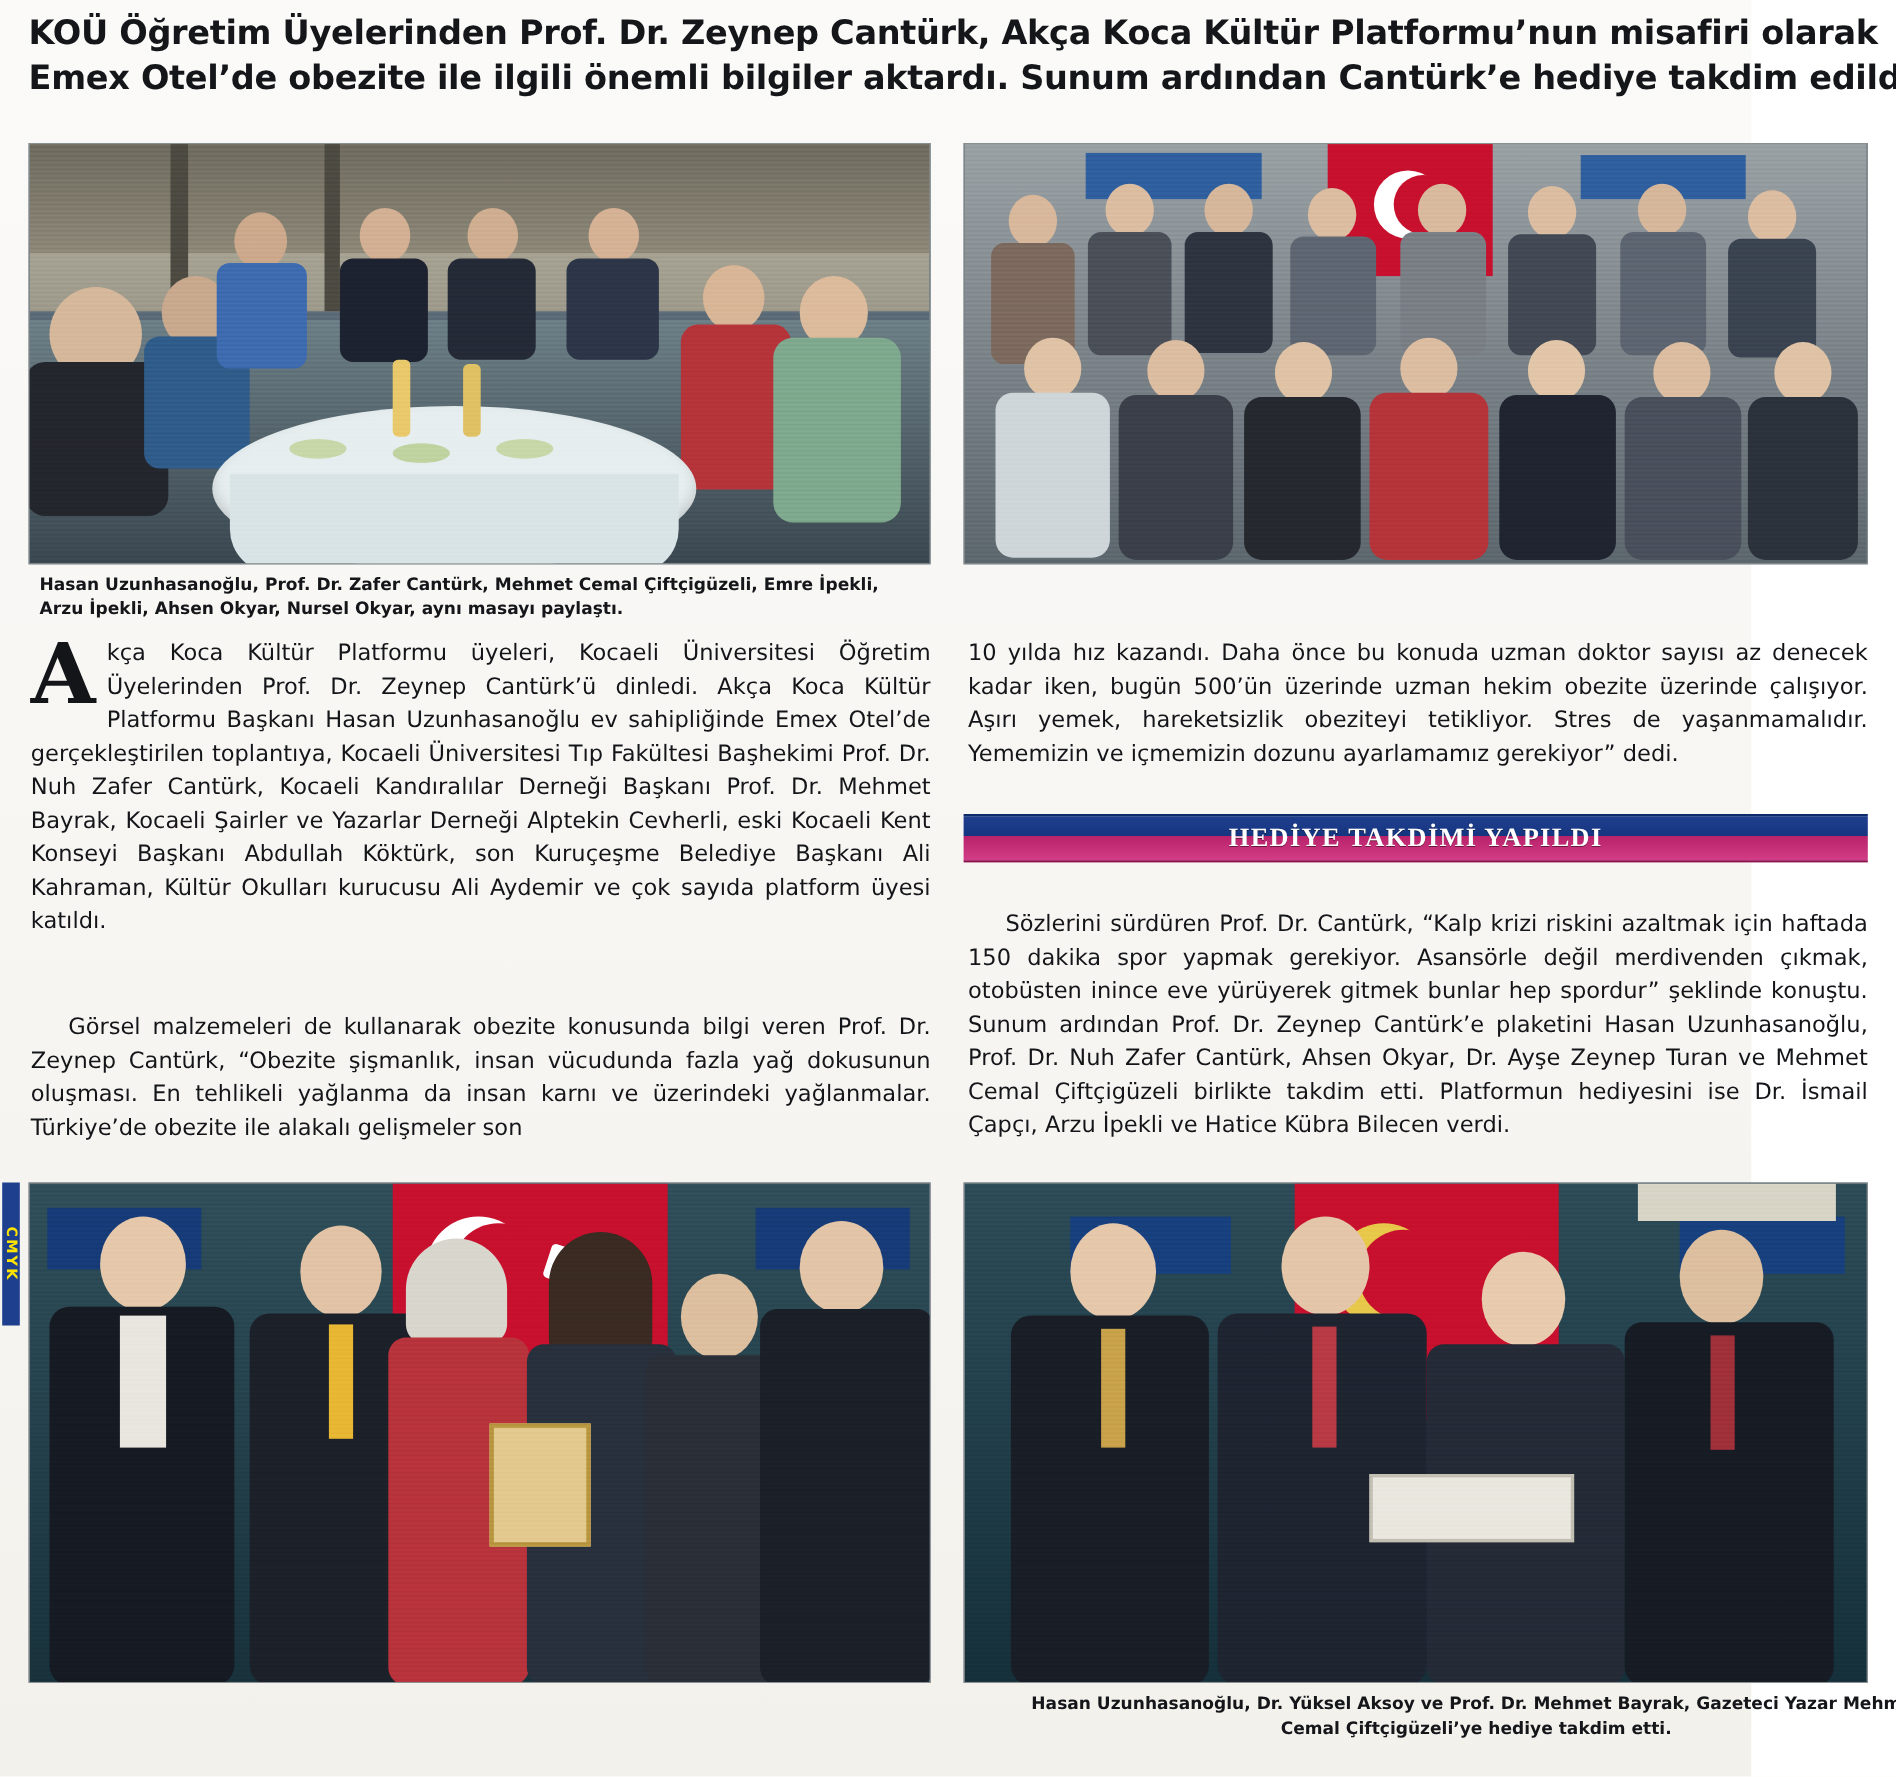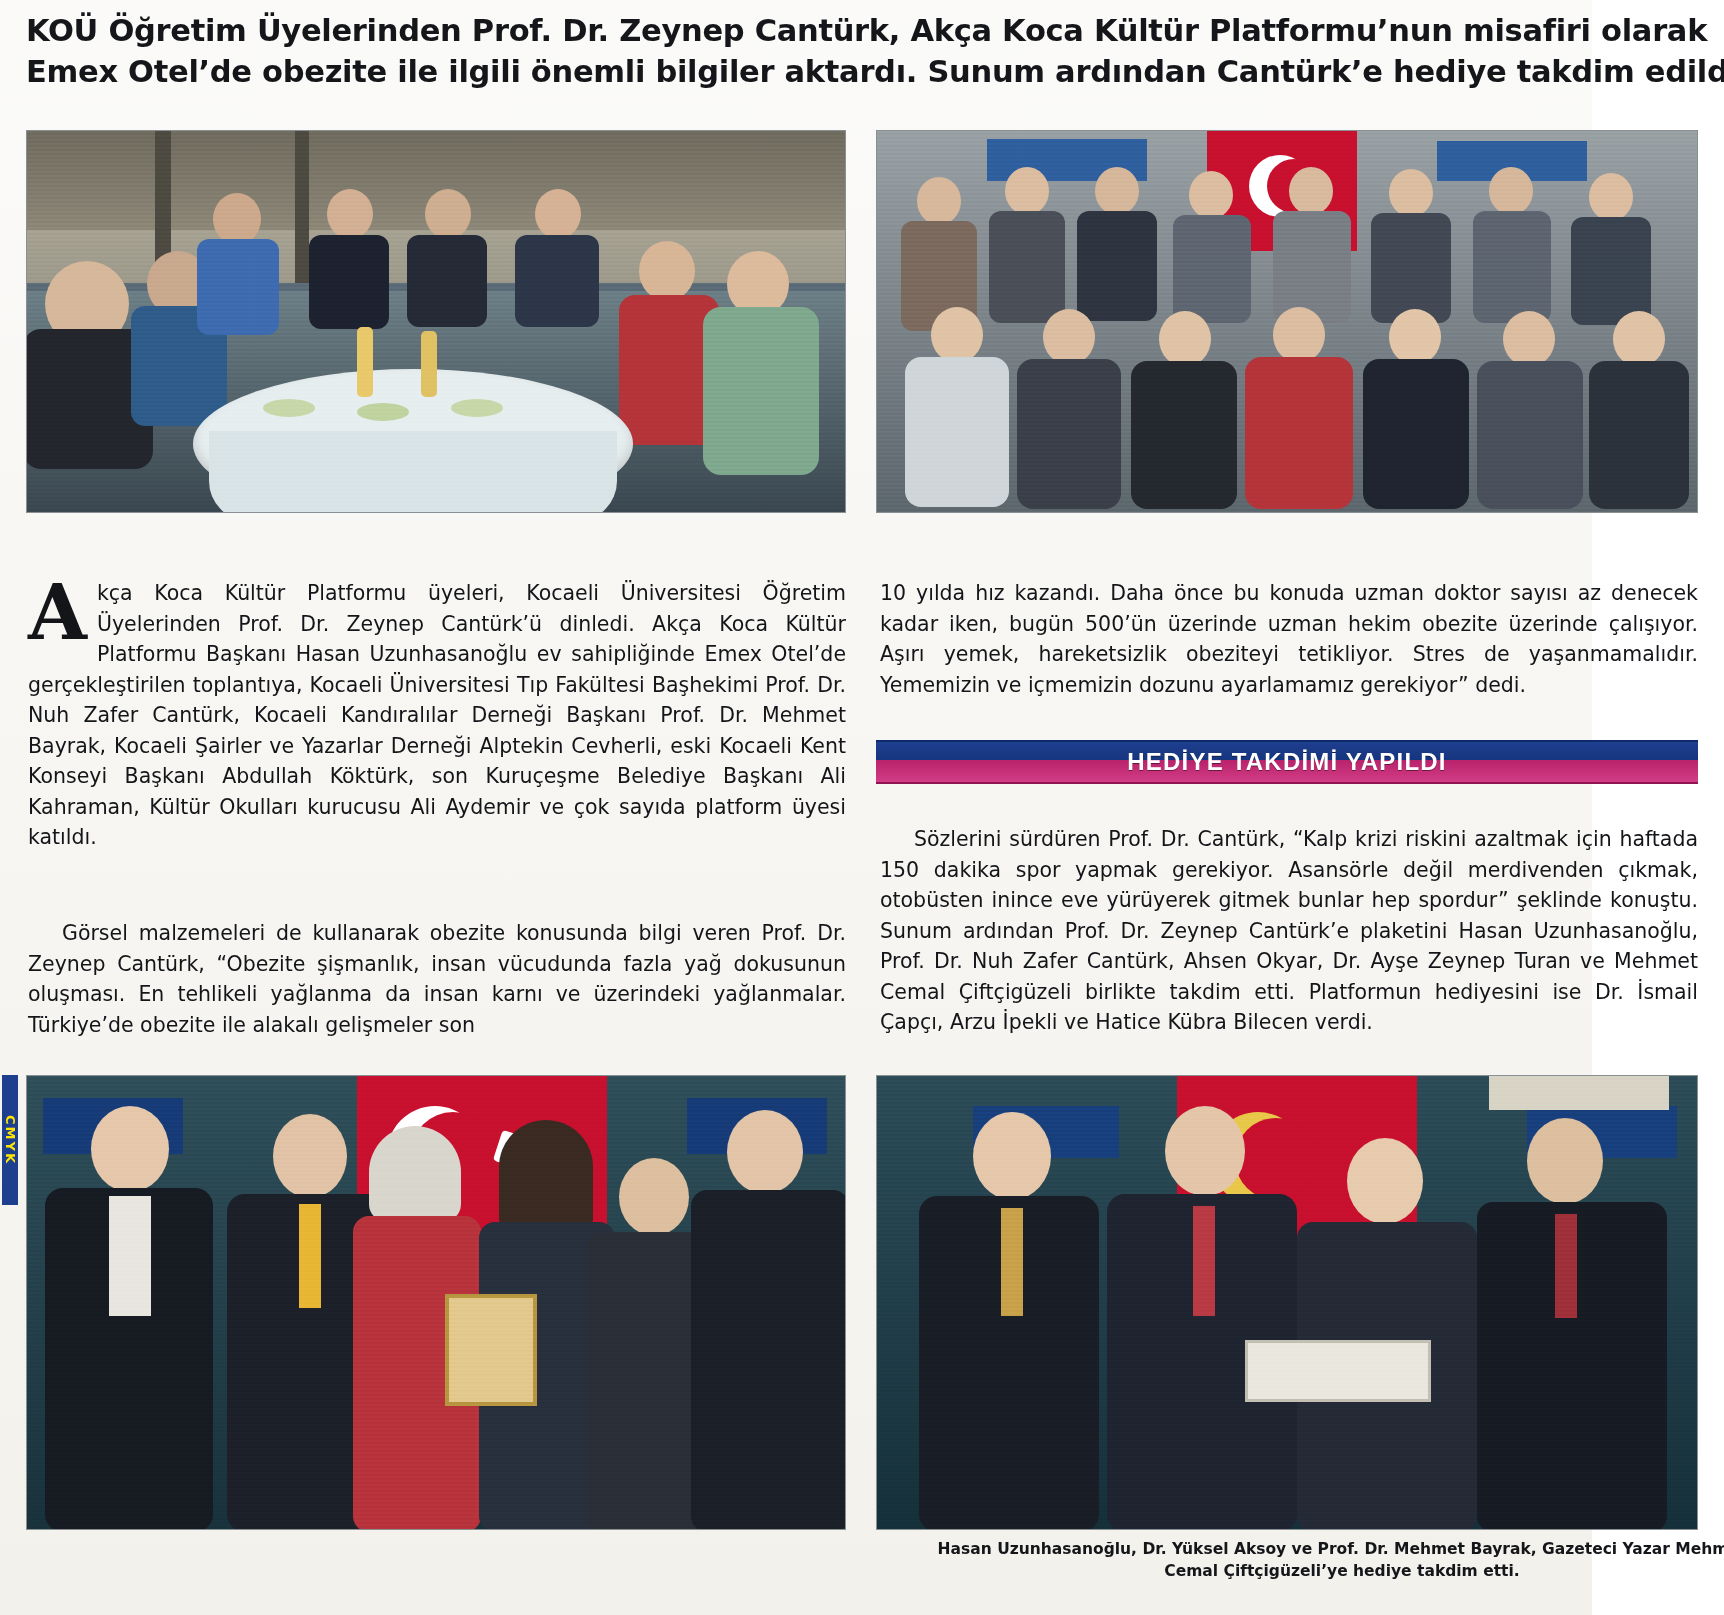--- a/index.html
+++ b/index.html
@@ -101,21 +101,21 @@
     height: 40px;
     background: linear-gradient(180deg,#1f3f8f 0%, #16357f 45%, #b8236b 46%, #d33c86 100%);
     border-top: 2px solid #0d2a6b;
     border-bottom: 2px solid #8e1350;
     display: flex;
     align-items: center;
     justify-content: center;
     overflow: hidden;
   }
   .banner span {
-    font-family: Liberation Sans, sans-serif;
+    font-family: Liberation Serif, serif;
     font-weight: bold;
     font-size: 24px;
     letter-spacing: 1.2px;
     color: #ffffff;
     text-shadow: 0 1px 0 rgba(0,0,0,0.45);
     white-space: nowrap;
   }
 
   .sidestrip {
     position: absolute;
@@ -174,20 +174,23 @@
     <div class="blob" style="left:166px;top:238px;width:440px;height:150px;background:#e7eef0;box-shadow:0 -6px 12px rgba(0,0,0,0.15) inset;"></div>
     <div class="rect" style="left:182px;top:300px;width:408px;height:90px;background:#d9e4e7;border-radius:0 0 40px 40px;"></div>
     <div class="blob" style="left:236px;top:268px;width:52px;height:18px;background:#c8d8a9;"></div>
     <div class="blob" style="left:330px;top:272px;width:52px;height:18px;background:#bfd3a0;"></div>
     <div class="blob" style="left:424px;top:268px;width:52px;height:18px;background:#c8d8a9;"></div>
     <div class="rect" style="left:330px;top:196px;width:16px;height:70px;background:#e9c96b;border-radius:5px;"></div>
     <div class="rect" style="left:394px;top:200px;width:16px;height:66px;background:#e0c264;border-radius:5px;"></div>
     <div class="grain"></div>
   </div>
 
+  <div class="caption" style="left:36px; top:520px; width:800px;">
+    <span>Hasan Uzunhasanoğlu, Prof. Dr. Zafer Cantürk, Mehmet Cemal Çiftçigüzeli, Emre İpekli, Arzu İpekli, Ahsen Okyar, Nursel Okyar, aynı masayı paylaştı.</span>
+  </div>
 
   <div class="photo" style="left:876px; top:130px; width:822px; height:383px;">
     <div class="rect" style="left:0;top:0;width:100%;height:100%;background:linear-gradient(180deg,#9aa1a5 0%,#5d676e 100%);"></div>
     <div class="rect" style="left:330px;top:0;width:150px;height:120px;background:#c8102e;"></div>
     <div class="blob" style="left:372px;top:24px;width:62px;height:62px;background:#ffffff;"></div>
     <div class="blob" style="left:390px;top:28px;width:54px;height:54px;background:#c8102e;"></div>
     <div class="rect" style="left:110px;top:8px;width:160px;height:42px;background:#2f5f9e;"></div>
     <div class="rect" style="left:560px;top:10px;width:150px;height:40px;background:#2f5f9e;"></div>
 
     <div class="blob" style="left:40px;top:46px;width:44px;height:48px;background:#d8b89c;"></div>

